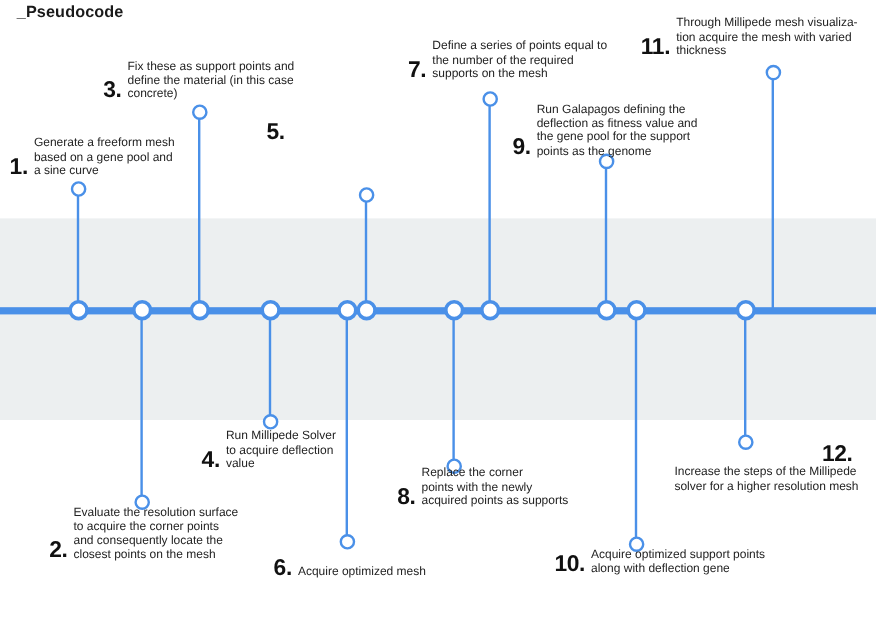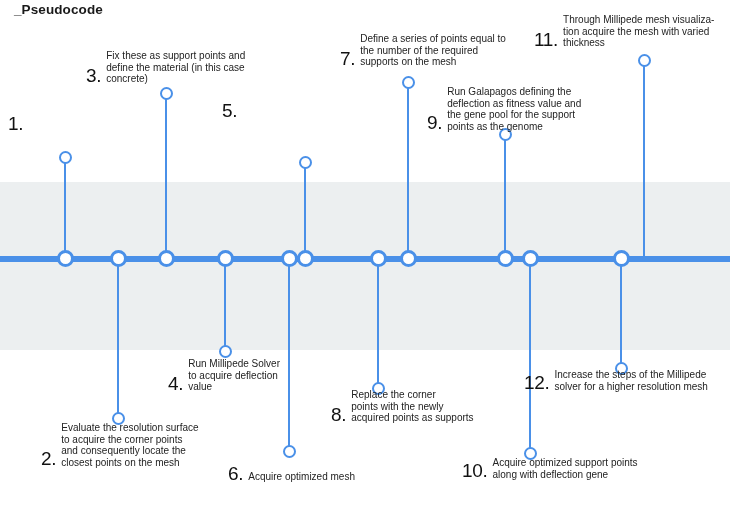--- a/index.html
+++ b/index.html
@@ -83,21 +83,21 @@
   }
 
   
   .step {
     position: absolute;
     display: flex;
     align-items: flex-end;
   }
   .step-num {
     font-size: 19px;
-    font-weight: normal;
+    font-weight: bold;
     color: #111111;
     line-height: 1;
     letter-spacing: -0.3px;
     flex: 0 0 auto;
     white-space: nowrap;
   }
   .step-text {
     font-size: 10px;
     line-height: 11.6px;
     color: #232323;
@@ -160,20 +160,23 @@
   <div class="axis-node" style="left:280.5px;"></div>
   <div class="axis-node" style="left:296.5px;"></div>
   <div class="axis-node" style="left:369.5px;"></div>
   <div class="axis-node" style="left:399.5px;"></div>
   <div class="axis-node" style="left:496.5px;"></div>
   <div class="axis-node" style="left:521.5px;"></div>
   <div class="axis-node" style="left:612.5px;"></div>
 
   <div class="step num-left" style="left:8px; top:114px;">
     <div class="step-num">1.</div>
+    <div class="step-text">Generate a freeform mesh
+based on a gene pool and
+a sine curve</div>
   </div>
 
   <div class="step num-left" style="left:41px; top:422px;">
     <div class="step-num">2.</div>
     <div class="step-text">Evaluate the resolution surface
 to acquire the corner points
 and consequently locate the
 closest points on the mesh</div>
   </div>
 
@@ -228,19 +231,19 @@
 along with deflection gene</div>
   </div>
 
   <div class="step num-left" style="left:534px; top:14px;">
     <div class="step-num">11.</div>
     <div class="step-text">Through Millipede mesh visualiza-
 tion acquire the mesh with varied
 thickness</div>
   </div>
 
-  <div class="step num-left" style="left:524px; top:369px;">
+  <div class="step num-left" style="left:562px; top:369px;flex-direction:column;">
     <div class="step-num">12.</div>
     <div class="step-text">Increase the steps of the Millipede
 solver for a higher resolution mesh</div>
   </div>
 
 </div>
 
 </body></html>

